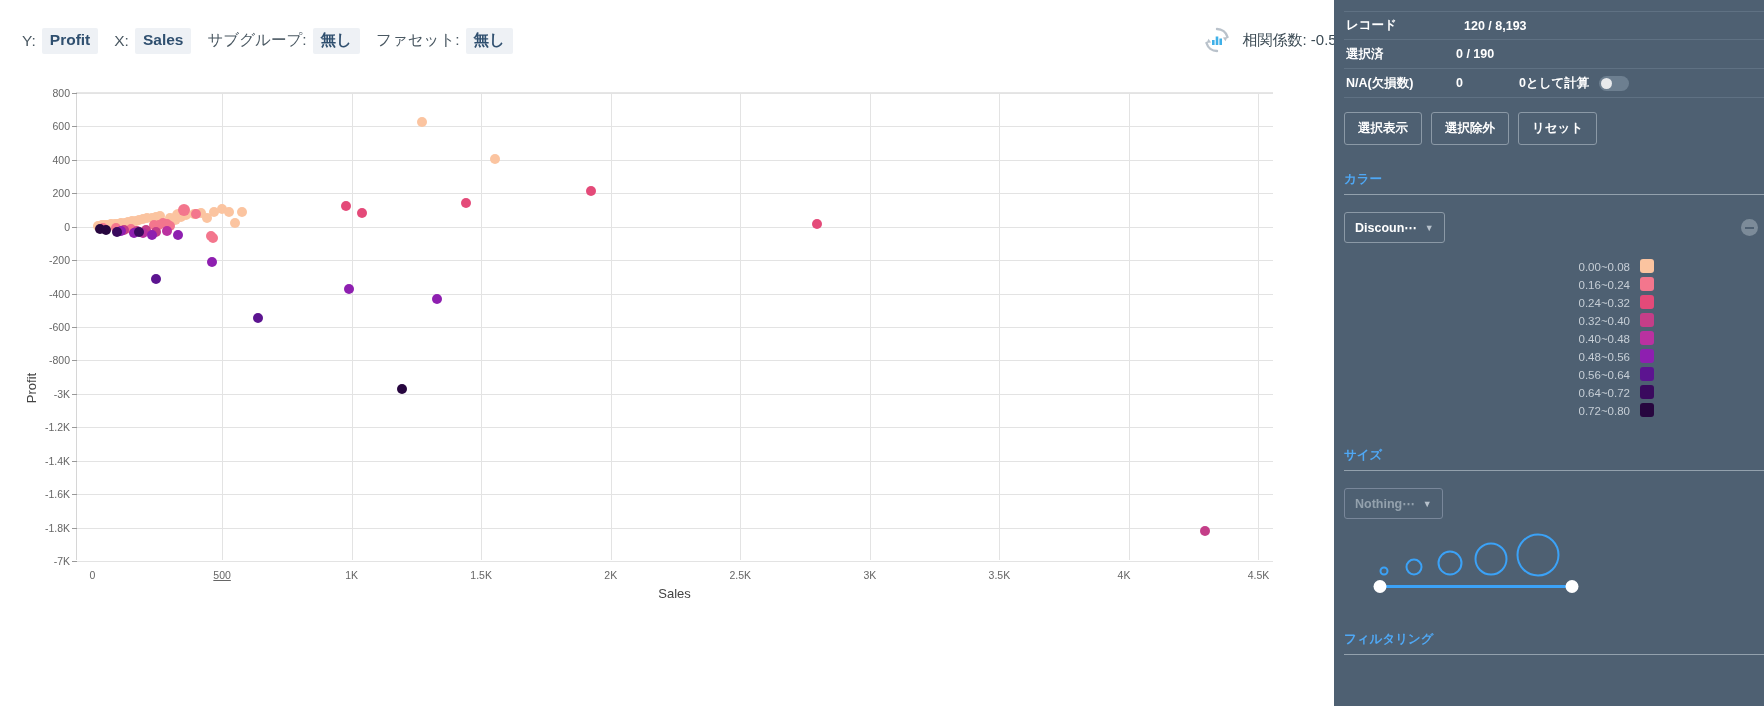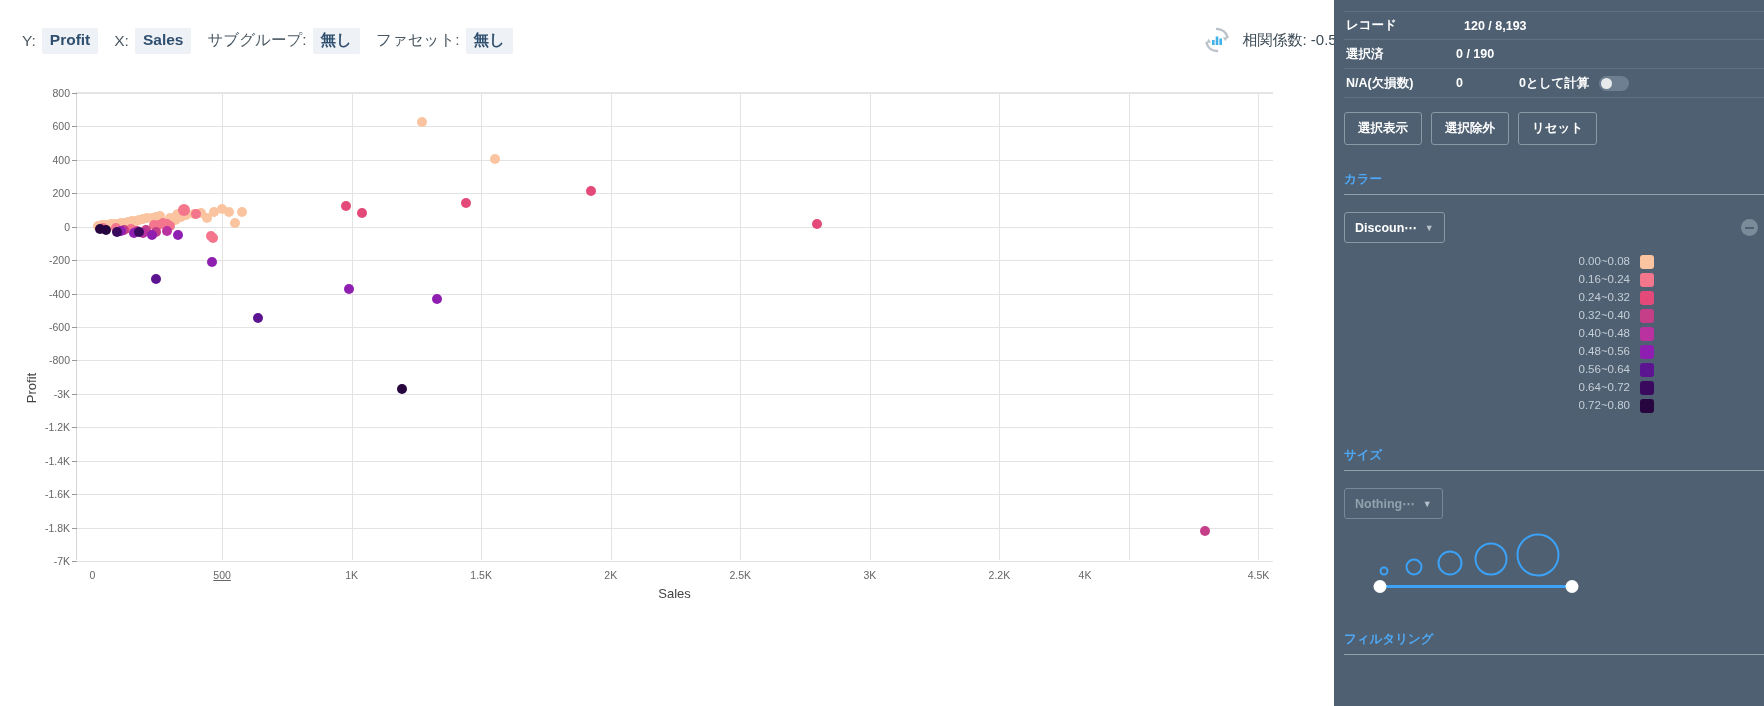--- a/index.html
+++ b/index.html
@@ -133,21 +133,21 @@
     display: inline-flex; align-items: center; gap: 8px;
   }
   .dd.muted { color: #93a1ad; border-color: #79879a; }
   .caret { font-size: 9px; color: #b8c2cc; }
   .minus-btn {
     width: 17px; height: 17px; border-radius: 50%; background: #7c8b99;
     display: flex; align-items: center; justify-content: center; cursor: pointer;
   }
   .minus-btn i { display: block; width: 9px; height: 2px; background: #4e6072; }
   .legend-row {
-    display: flex; align-items: flex-start; justify-content: flex-end;
+    display: flex; align-items: flex-end; justify-content: flex-end;
     gap: 10px; height: 18px;
   }
   .legend-label { font-size: 11.5px; color: #c6ced6; }
   .legend-swatch { width: 14px; height: 14px; border-radius: 3px; flex: 0 0 auto; }
   #size-viz { position: relative; height: 62px; margin-top: 14px; }
   .size-circle {
     position: absolute; border: 2px solid #3ba2f7; border-radius: 50%;
     transform: translate(-50%, -50%);
   }
   #size-track {
@@ -285,23 +285,23 @@
         <div class="xtick" style="left: 274.636px;">1K</div>
         <div class="gridline-v" style="left: 404.182px;"></div>
         <div class="xtick" style="left: 404.182px;">1.5K</div>
         <div class="gridline-v" style="left: 533.727px;"></div>
         <div class="xtick" style="left: 533.727px;">2K</div>
         <div class="gridline-v" style="left: 663.273px;"></div>
         <div class="xtick" style="left: 663.273px;">2.5K</div>
         <div class="gridline-v" style="left: 792.818px;"></div>
         <div class="xtick" style="left: 792.818px;">3K</div>
         <div class="gridline-v" style="left: 922.364px;"></div>
-        <div class="xtick" style="left: 922.364px;">2.2K</div>
+        <div class="xtick" style="left: 922.364px;">3.5K</div>
         <div class="gridline-v" style="left: 1051.91px;"></div>
-        <div class="xtick" style="left: 1008px;">4K</div>
+        <div class="xtick" style="left: 1047px;">4K</div>
         <div class="gridline-v" style="left: 1181.45px;"></div>
         <div class="xtick" style="left: 1181.45px;">4.5K</div>
         <div class="pt" style="width: 10px; height: 10px; left: 20.7273px; top: 132.879px; background: rgb(251, 196, 160);"></div>
         <div class="pt" style="width: 10px; height: 10px; left: 24.6136px; top: 132.377px; background: rgb(251, 196, 160);"></div>
         <div class="pt" style="width: 10px; height: 10px; left: 27.9818px; top: 132.043px; background: rgb(251, 196, 160);"></div>
         <div class="pt" style="width: 10px; height: 10px; left: 31.0909px; top: 131.709px; background: rgb(251, 196, 160);"></div>
         <div class="pt" style="width: 10px; height: 10px; left: 34.2px; top: 131.374px; background: rgb(251, 196, 160);"></div>
         <div class="pt" style="width: 10px; height: 10px; left: 37.5682px; top: 131.04px; background: rgb(251, 196, 160);"></div>
         <div class="pt" style="width: 10px; height: 10px; left: 40.6773px; top: 130.706px; background: rgb(251, 196, 160);"></div>
         <div class="pt" style="width: 10px; height: 10px; left: 44.0455px; top: 130.037px; background: rgb(251, 196, 160);"></div>

